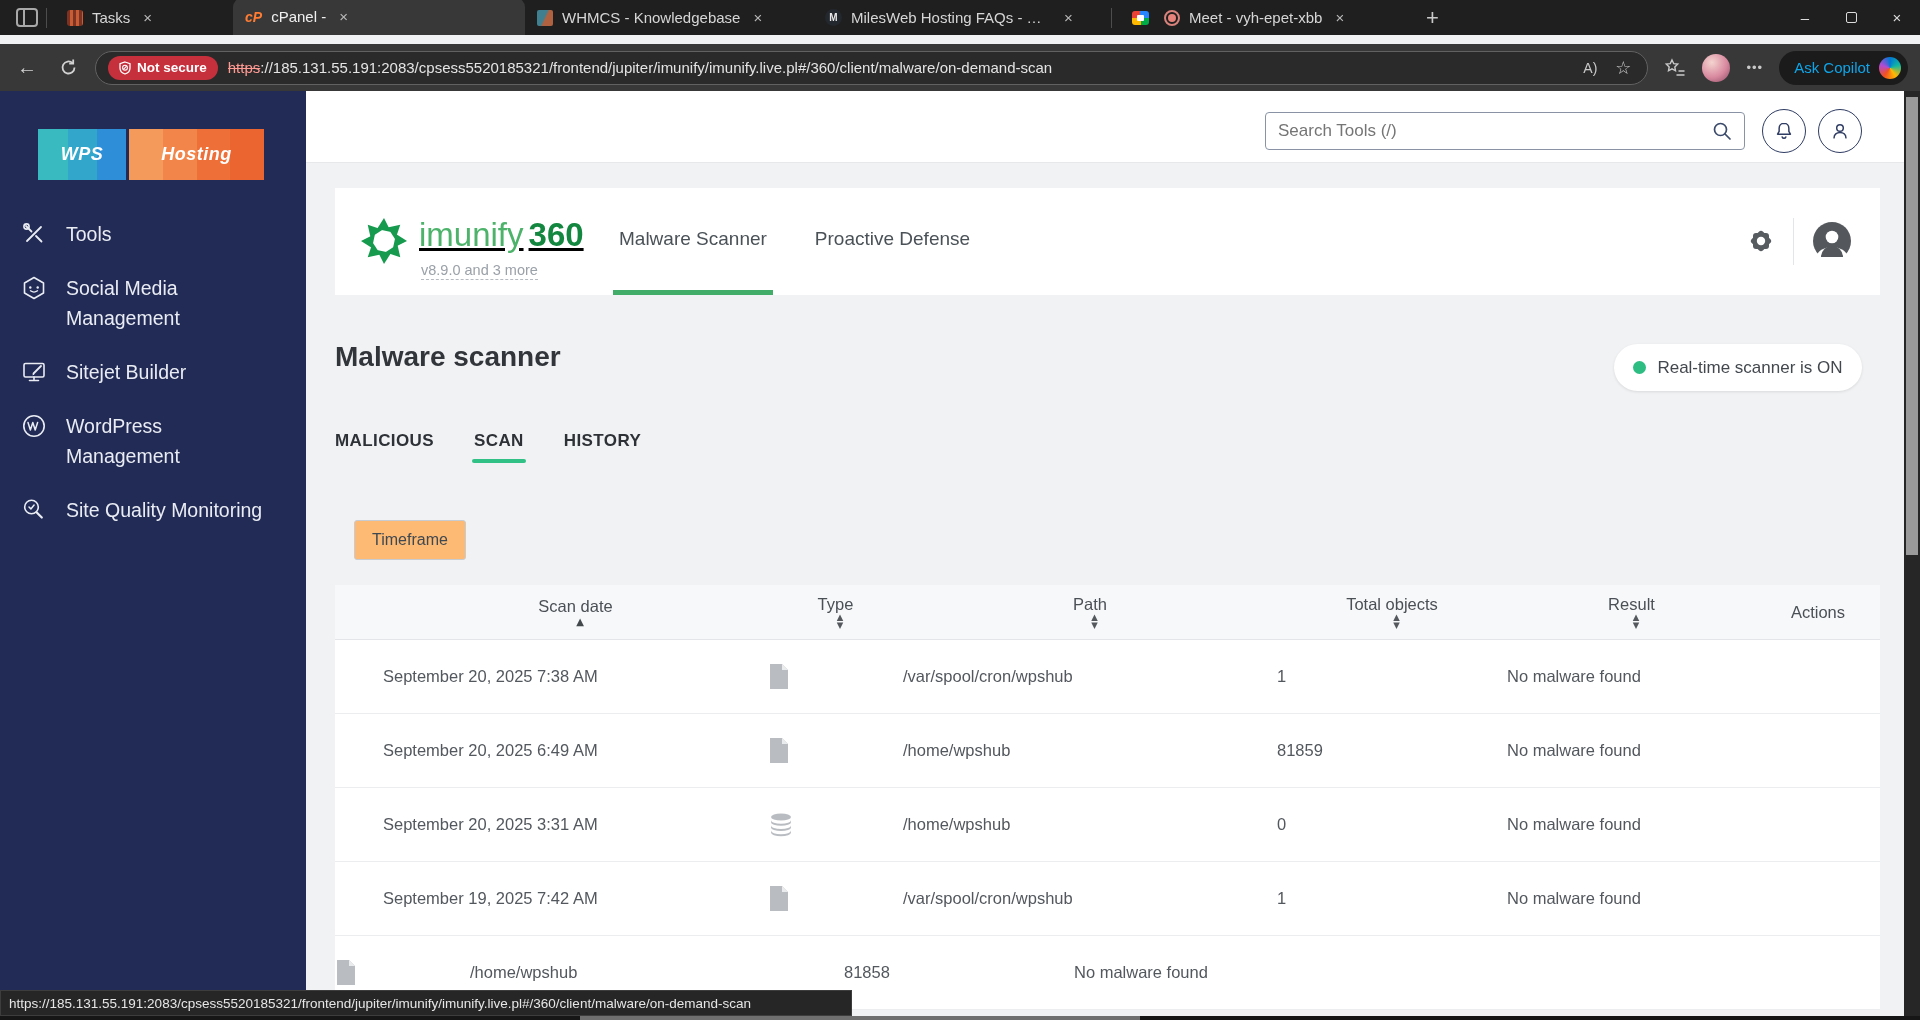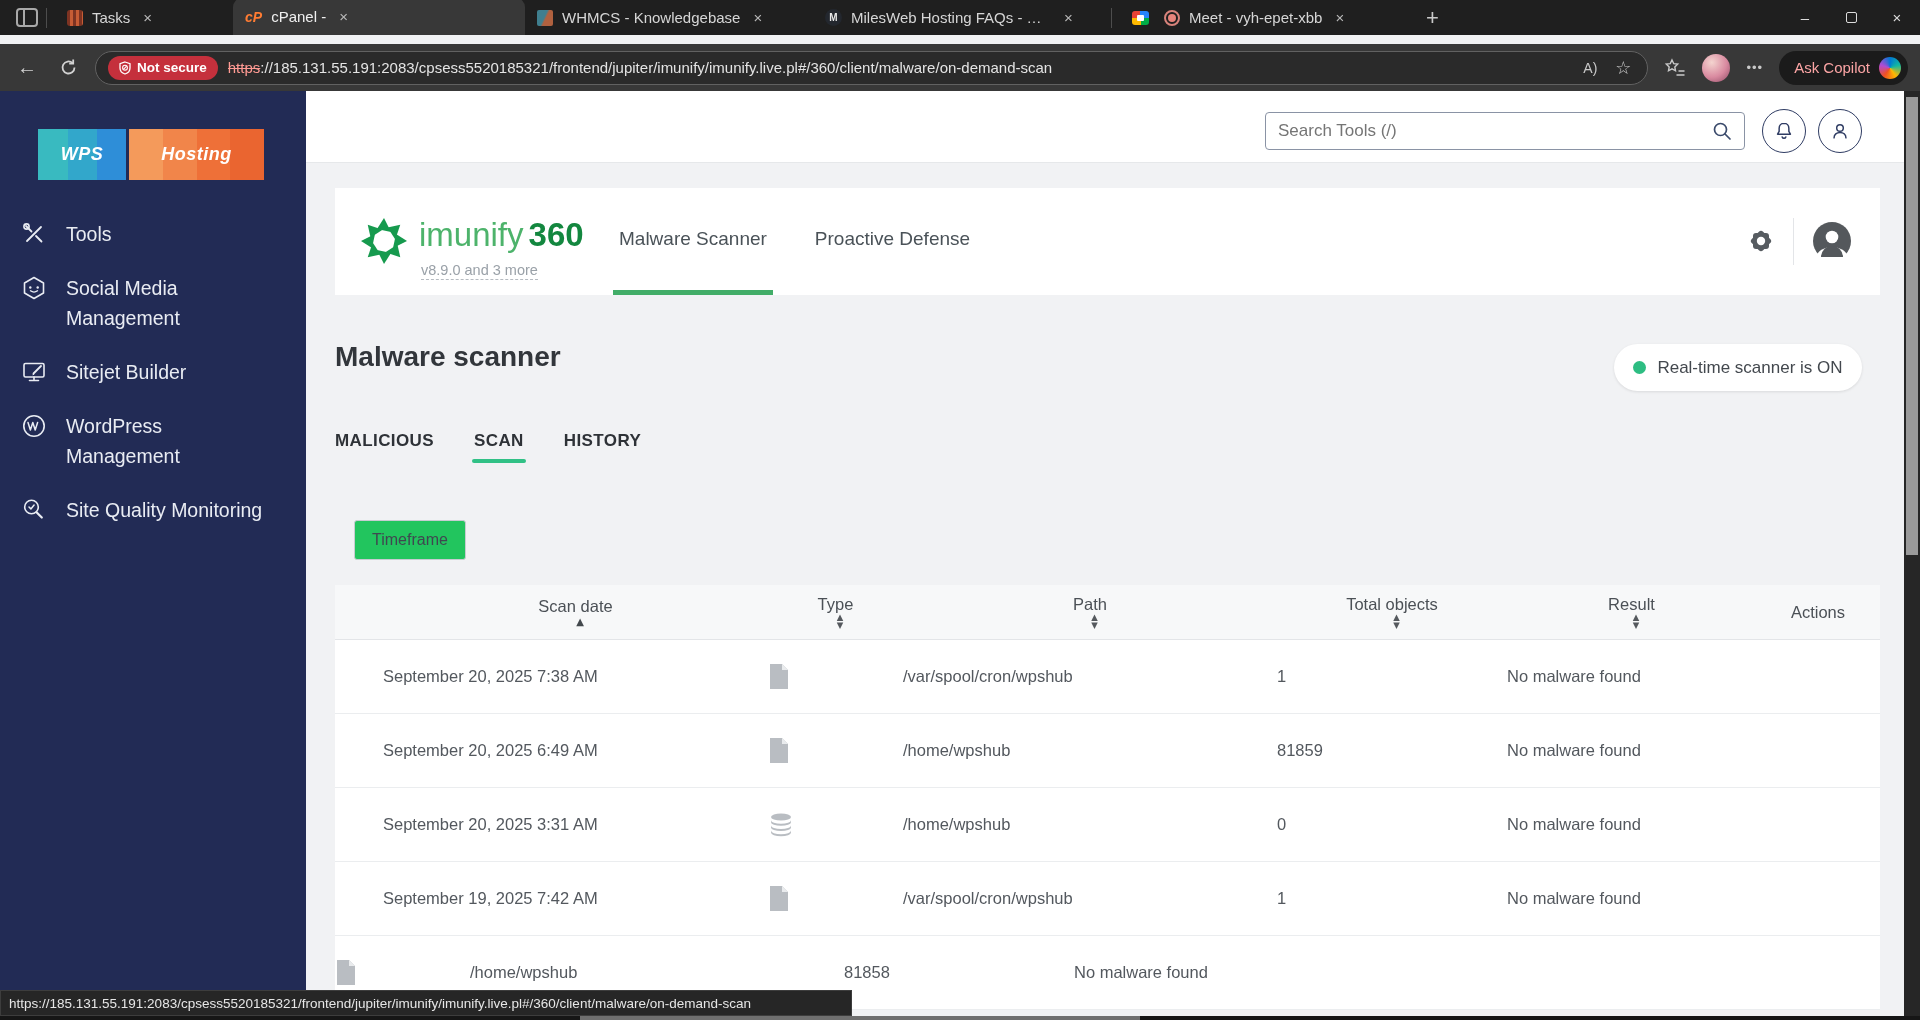--- a/index.html
+++ b/index.html
@@ -32,21 +32,21 @@
   
   .toolbar { position:absolute; left:0; top:44px; width:1920px; height:47px; background:#383838; display:flex; align-items:center; padding:0 12px; gap:12px; }
   .nav-glyph { color:#d2d2d2; font-size:20px; padding:0 5px; }
   .addr-pill { flex:1; height:34px; background:#2a2a2a; border:1px solid #616161; border-radius:17px; display:flex; align-items:center; padding:0 12px; gap:10px; min-width:0; }
   .sec-badge { height:24px; background:#c5303c; border-radius:12px; display:flex; align-items:center; gap:6px; padding:0 11px; color:#fff; font-size:13.5px; font-weight:bold; flex:none; }
   .url { font-size:15px; white-space:nowrap; overflow:hidden; flex:1; min-width:0; }
   .url .scheme { color:#ff9a93; text-decoration:line-through; }
   .url .rest { color:#e4e4e4; }
   .pill-ic { color:#c9c9c9; font-size:16px; flex:none; padding:0 4px; }
   .tb-avatar { width:28px; height:28px; border-radius:50%; background:radial-gradient(circle at 35% 30%, #f4d4cf, #d98aa0 55%, #8d4a64); flex:none; }
-  .copilot { height:34px; background:#1b1b1b; border-radius:17px; display:flex; align-items:center; gap:9px; padding:0 7px 0 15px; color:#fca5a5; font-size:15px; flex:none; }
+  .copilot { height:34px; background:#1b1b1b; border-radius:17px; display:flex; align-items:center; gap:9px; padding:0 7px 0 15px; color:#0ea5e9; font-size:15px; flex:none; }
   .copilot-logo { width:22px; height:22px; border-radius:50%; background:conic-gradient(#0078d4,#12b8a0,#ffb900,#f25022,#b14bd4,#0078d4); }
 
   
   .sidebar { position:absolute; left:0; top:91px; width:306px; bottom:0; background:#222b55; }
   .logo { position:absolute; left:38px; top:38px; width:226px; height:51px; display:flex; font-style:italic; font-weight:bold; color:#fff; font-size:18px; letter-spacing:.5px; }
   .logo-wps { width:88px; background:linear-gradient(90deg,#39bac0 0 34%,#32a7cb 34% 67%,#2e8ed8 67% 100%); display:flex; align-items:center; justify-content:center; }
   .logo-host { flex:1; margin-left:3px; background:linear-gradient(90deg,#f49a5b 0 25%,#f1854a 25% 50%,#ee7038 50% 75%,#ea6530 75% 100%); display:flex; align-items:center; justify-content:center; }
   .nav { position:absolute; left:21px; top:128px; right:16px; }
   .nav-item { display:flex; gap:19px; margin-bottom:24px; align-items:flex-start; cursor:pointer; }
   .nav-item svg { flex:none; margin-top:2px; }
@@ -54,42 +54,42 @@
 
   
   .main { position:absolute; left:306px; top:91px; right:0; bottom:0; background:#f1f2f4; }
   .app-header { position:absolute; left:0; top:0; right:0; height:72px; background:#fff; border-bottom:1px solid #e6e8ea; }
   .search-box { position:absolute; left:959px; top:21px; width:480px; height:38px; border:1px solid #8a93a5; border-radius:4px; background:#fff; display:flex; align-items:center; padding:0 12px; }
   .search-box input { flex:1; border:none; outline:none; font-size:17px; color:#3c4250; font-family:"Liberation Sans",sans-serif; background:transparent; }
   .hdr-circle { position:absolute; top:18px; width:44px; height:44px; border:1.6px solid #2f3c63; border-radius:50%; display:flex; align-items:center; justify-content:center; }
 
   .imunify-bar { position:absolute; left:29px; top:97px; width:1545px; height:107px; background:#fff; }
   .im-logo { position:absolute; left:23px; top:27px; }
-  .im-brand { position:absolute; left:84px; top:28px; font-size:33px; }
+  .im-brand { position:absolute; left:84px; top:28px; font-size:33px;text-decoration:underline; }
   .im-brand .b1 { color:#4db36b; }
   .im-brand .b2 { color:#13873f; font-weight:bold; margin-left:5px; }
   .im-version { position:absolute; left:86px; top:74px; font-size:14.5px; color:#9aa1a8; border-bottom:1px dashed #b6bbc1; padding-bottom:1px; cursor:pointer; }
   .im-tabs { position:absolute; left:278px; top:0; bottom:0; display:flex; gap:36px; }
   .im-tab { display:flex; align-items:center; padding:0 6px; font-size:19px; color:#4a5258; cursor:pointer; border-bottom:5px solid transparent; }
   .im-tab.active { border-bottom-color:#42ad68; }
   .im-gear { position:absolute; left:1411px; top:38px; cursor:pointer; }
   .im-divider { position:absolute; left:1458px; top:30px; width:1px; height:47px; background:#e3e5e8; }
   .im-avatar { position:absolute; left:1477px; top:33px; cursor:pointer; }
 
   .page-title { position:absolute; left:29px; top:250px; font-size:28px; font-weight:bold; color:#32363b; }
   .rt-pill { position:absolute; left:1308px; top:253px; width:248px; height:47px; background:#fff; border-radius:24px; box-shadow:0 1px 3px rgba(0,0,0,.10); display:flex; align-items:center; justify-content:center; gap:11px; }
   .rt-dot { width:13px; height:13px; border-radius:50%; background:#2dbd82; }
   .rt-text { font-size:17px; color:#43484e; }
 
   .subtabs { position:absolute; left:29px; top:340px; display:flex; }
   .subtab { font-size:17px; font-weight:bold; letter-spacing:.4px; color:#2e3237; position:relative; cursor:pointer; }
   .subtab + .subtab { margin-left:40px; }
   .subtab.active::after { content:""; position:absolute; left:-2px; right:-2px; bottom:-12px; height:4px; border-radius:2px; background:#31c186; }
 
-  .timeframe-btn { position:absolute; left:48px; top:429px; height:40px; padding:0 17px; background:#22c55e; border:1px solid #c8ccd1; border-radius:3px; font-size:16px; color:#3f4850; font-family:"Liberation Sans",sans-serif; cursor:pointer; }
+  .timeframe-btn { position:absolute; left:48px; top:429px; height:40px; padding:0 17px; background:#fdba74; border:1px solid #c8ccd1; border-radius:3px; font-size:16px; color:#3f4850; font-family:"Liberation Sans",sans-serif; cursor:pointer; }
 
   
   .scan-table { position:absolute; left:29px; top:494px; width:1545px; background:#fff; }
   .tr { display:flex; align-items:center; }
   .th-row { height:55px; background:#f7f8f9; border-bottom:1px solid #e3e5e8; }
   .td-row { height:74px; border-bottom:1px solid #ebedef; background:#fff; }
   .c1 { width:433px; padding-left:48px; } .c2 { width:135px; } .c3 { width:374px; } .c4 { width:230px; } .c5 { width:249px; } .c6 { flex:1; }
   .th { font-size:16.5px; color:#4b5056; display:flex; align-items:center; cursor:pointer;flex-direction:column; }
   .td { font-size:16.5px; color:#53585e; }
   .sort-asc { font-family:"DejaVu Sans",sans-serif; font-size:10px; color:#43484d; margin-left:9px; }

